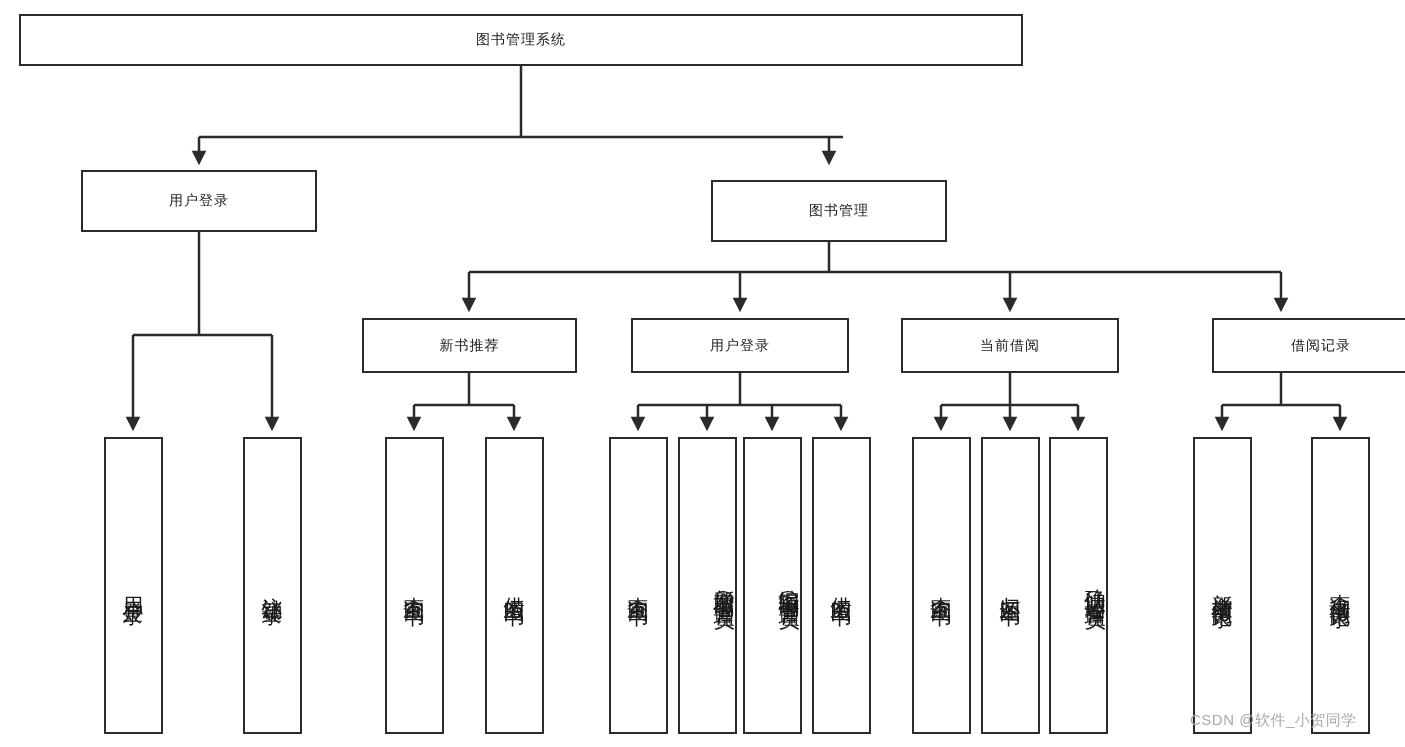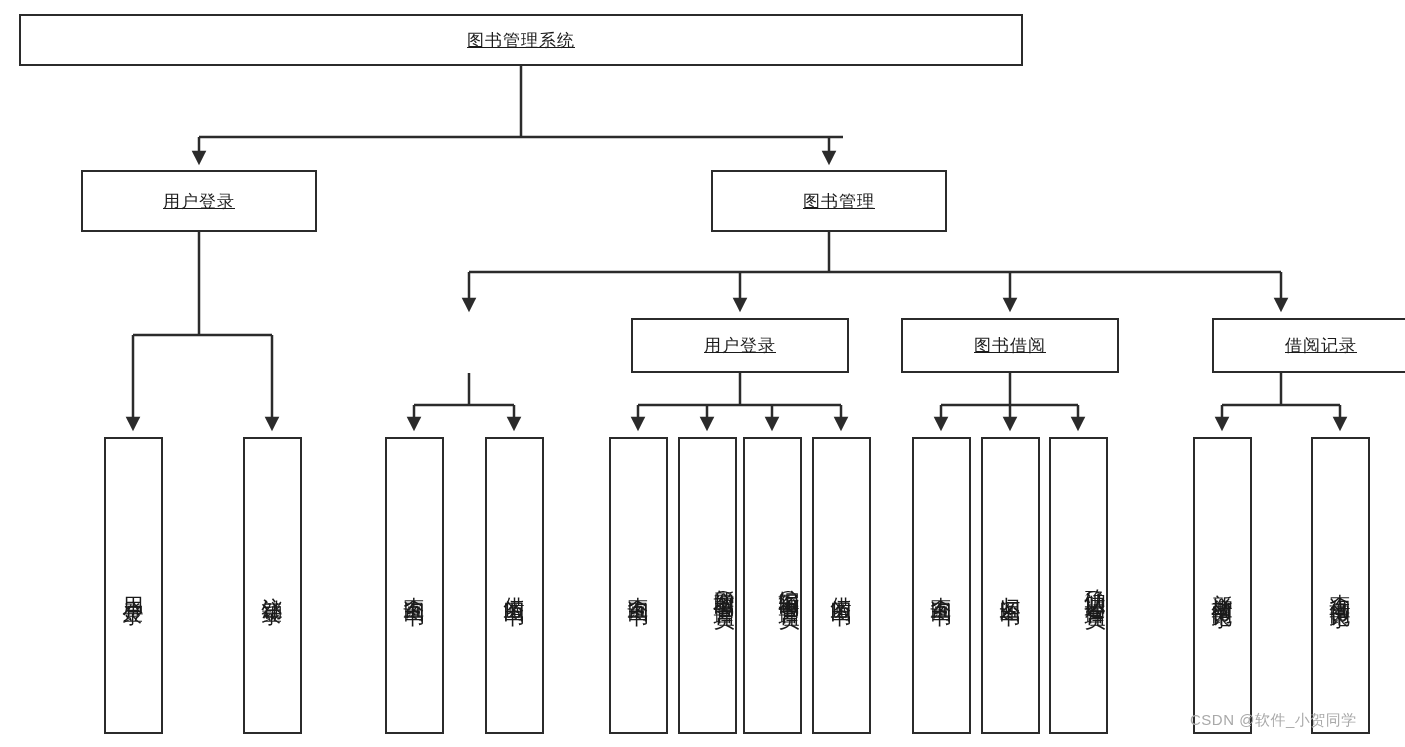--- a/index.html
+++ b/index.html
@@ -29,23 +29,22 @@
     position: absolute;
     box-sizing: border-box;
     border: 2px solid #2b2b2b;
     background: #ffffff;
     display: flex;
     align-items: center;
     justify-content: center;
     color: #1a1a1a;
   }
   .node.h {
-    font-size: 17px;
+    font-size: 14px;
     letter-spacing: 1px;
-    text-decoration: underline;
   }
   .node.v {
     writing-mode: vertical-rl;
     text-orientation: upright;
     font-size: 21px;
     letter-spacing: 3px;
     padding-top: 6px;
     padding-bottom: 6px;
     align-items: flex-start;
     justify-content: center;
@@ -115,24 +114,25 @@
       <path d="M 1281 373 L 1281 405"></path>
       <path d="M 1222 405 L 1340 405"></path>
       <path d="M 1222 405 L 1222 424" marker-end="url(#arrow)"></path>
       <path d="M 1340 405 L 1340 424" marker-end="url(#arrow)"></path>
     </g>
   </svg>
 
   <div class="node h" style="left:19px; top:14px; width:1004px; height:52px;">图书管理系统</div>
 
   <div class="node h" style="left:81px; top:170px; width:236px; height:62px;">用户登录</div>
-  <div class="node h" style="left:711px; top:170px; width:236px; height:62px;padding-left:20px;">图书管理</div>
+  <div class="node h" style="left:711px; top:180px; width:236px; height:62px;padding-left:20px;">图书管理</div>
 
+  <div class="node h" style="left:362px; top:318px; width:215px; height:55px;">新书推荐</div>
   <div class="node h" style="left:631px; top:318px; width:218px; height:55px;">用户登录</div>
-  <div class="node h" style="left:901px; top:318px; width:218px; height:55px;">图书借阅</div>
+  <div class="node h" style="left:901px; top:318px; width:218px; height:55px;">当前借阅</div>
   <div class="node h" style="left:1172px; top:318px; width:218px; height:55px;margin-left:40px;">借阅记录</div>
 
   <div class="node v mid" style="left:104px; top:437px; width:59px; height:297px;">用户登录</div>
   <div class="node v mid" style="left:243px; top:437px; width:59px; height:297px;">注销登录</div>
 
   <div class="node v mid" style="left:385px; top:437px; width:59px; height:297px;">查询图书</div>
   <div class="node v mid" style="left:485px; top:437px; width:59px; height:297px;">借阅图书</div>
 
   <div class="node v mid" style="left:609px; top:437px; width:59px; height:297px;">查询图书</div>
   <div class="node v" style="left:678px; top:437px; width:59px; height:297px;">新增图书（管理员）</div>

